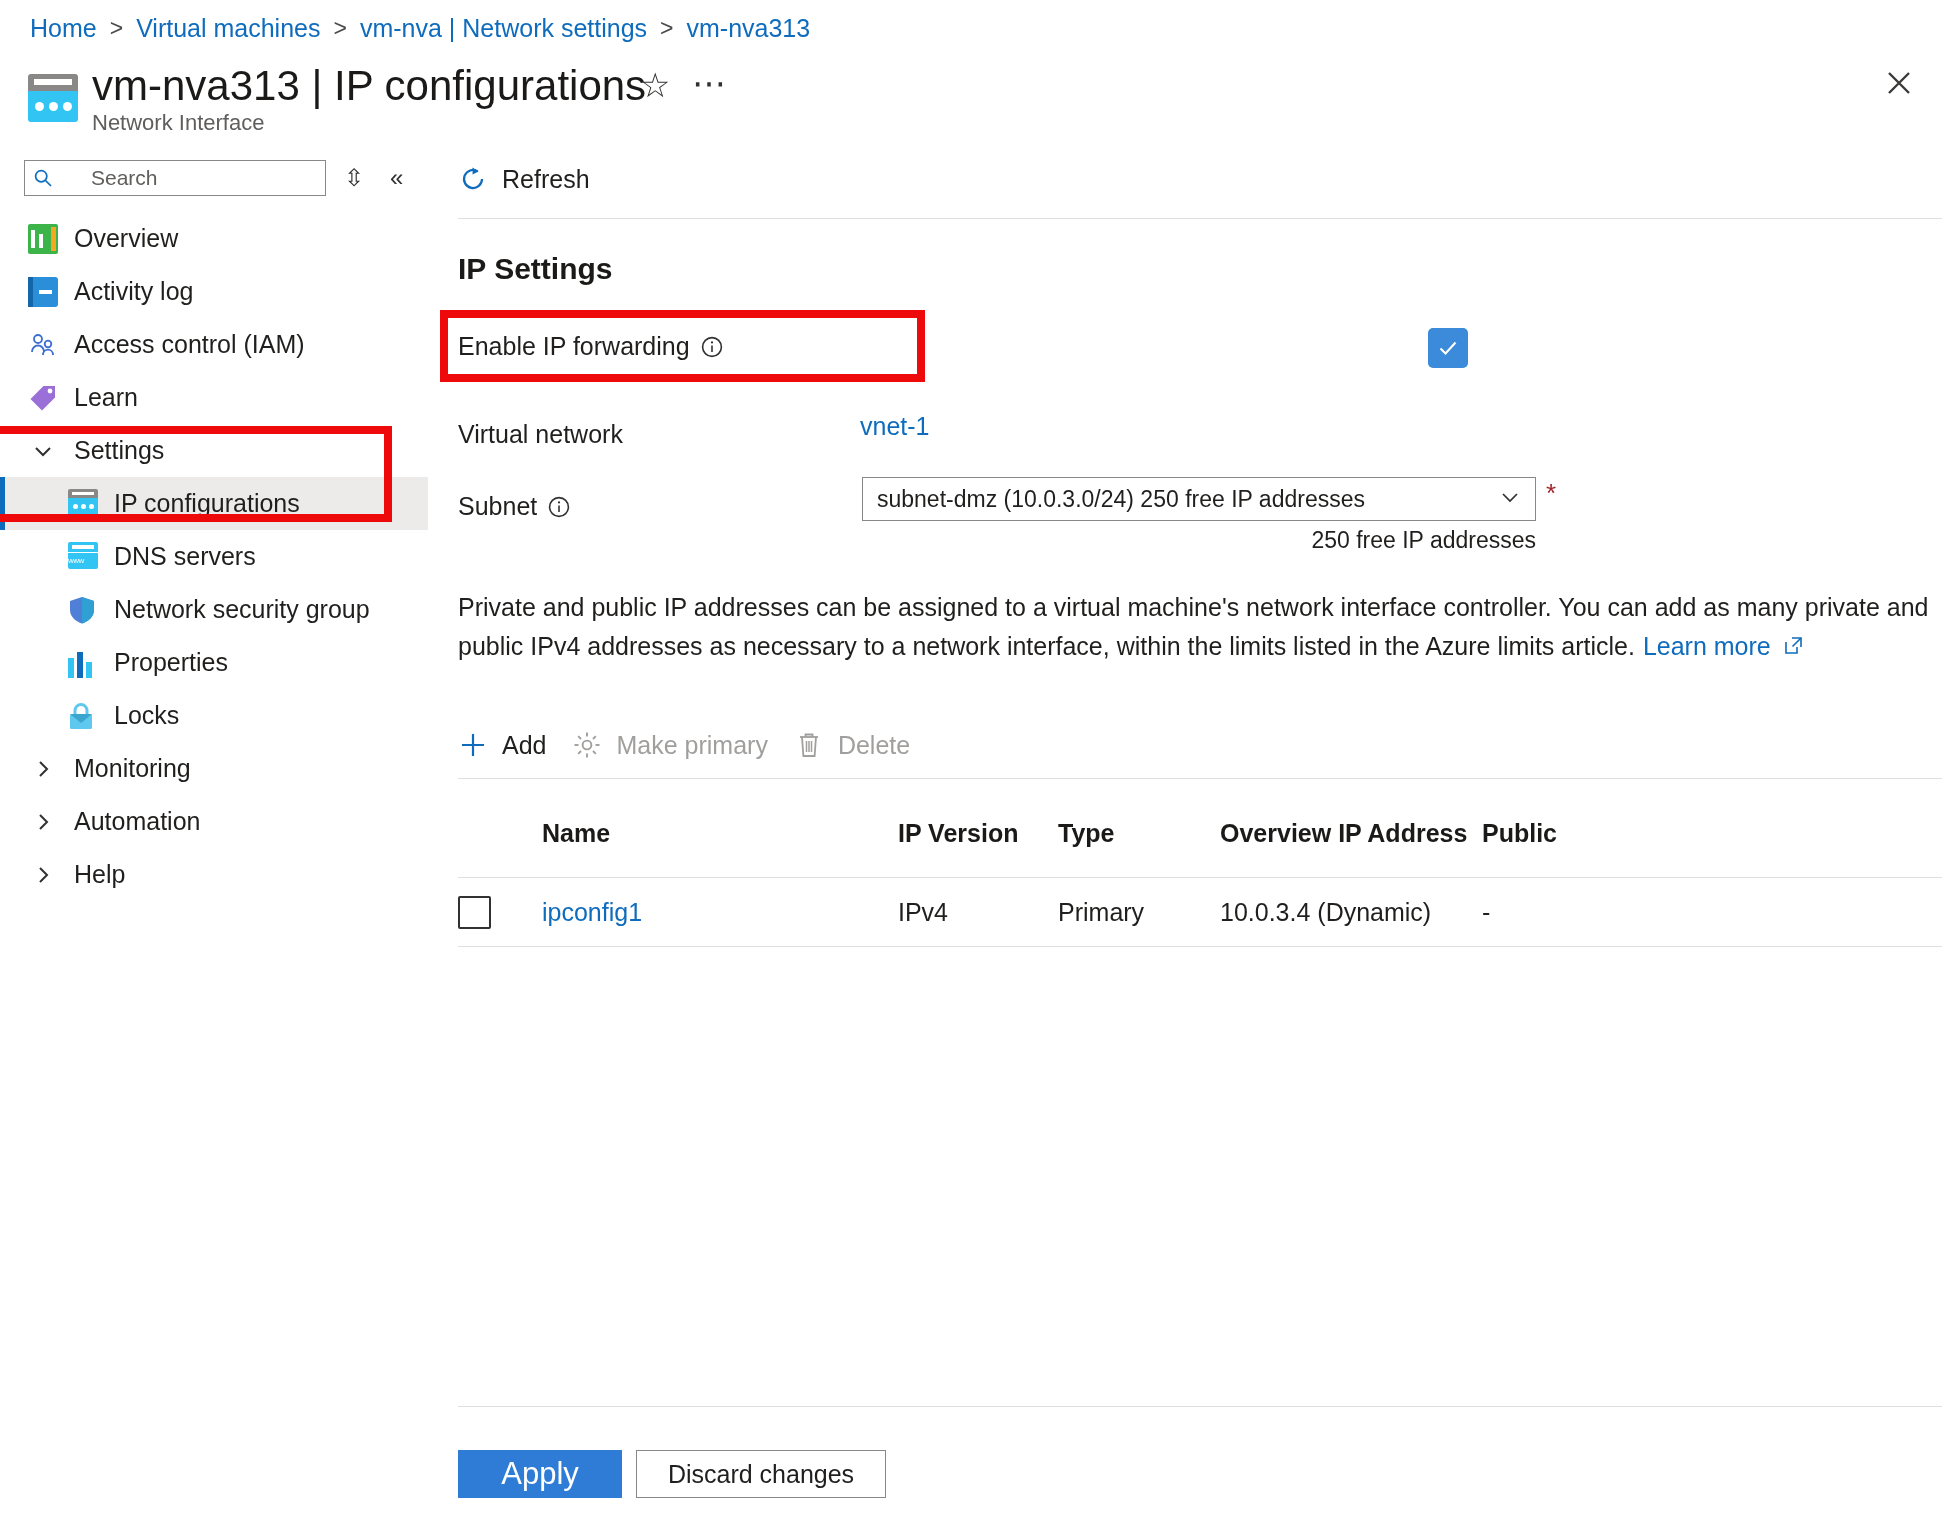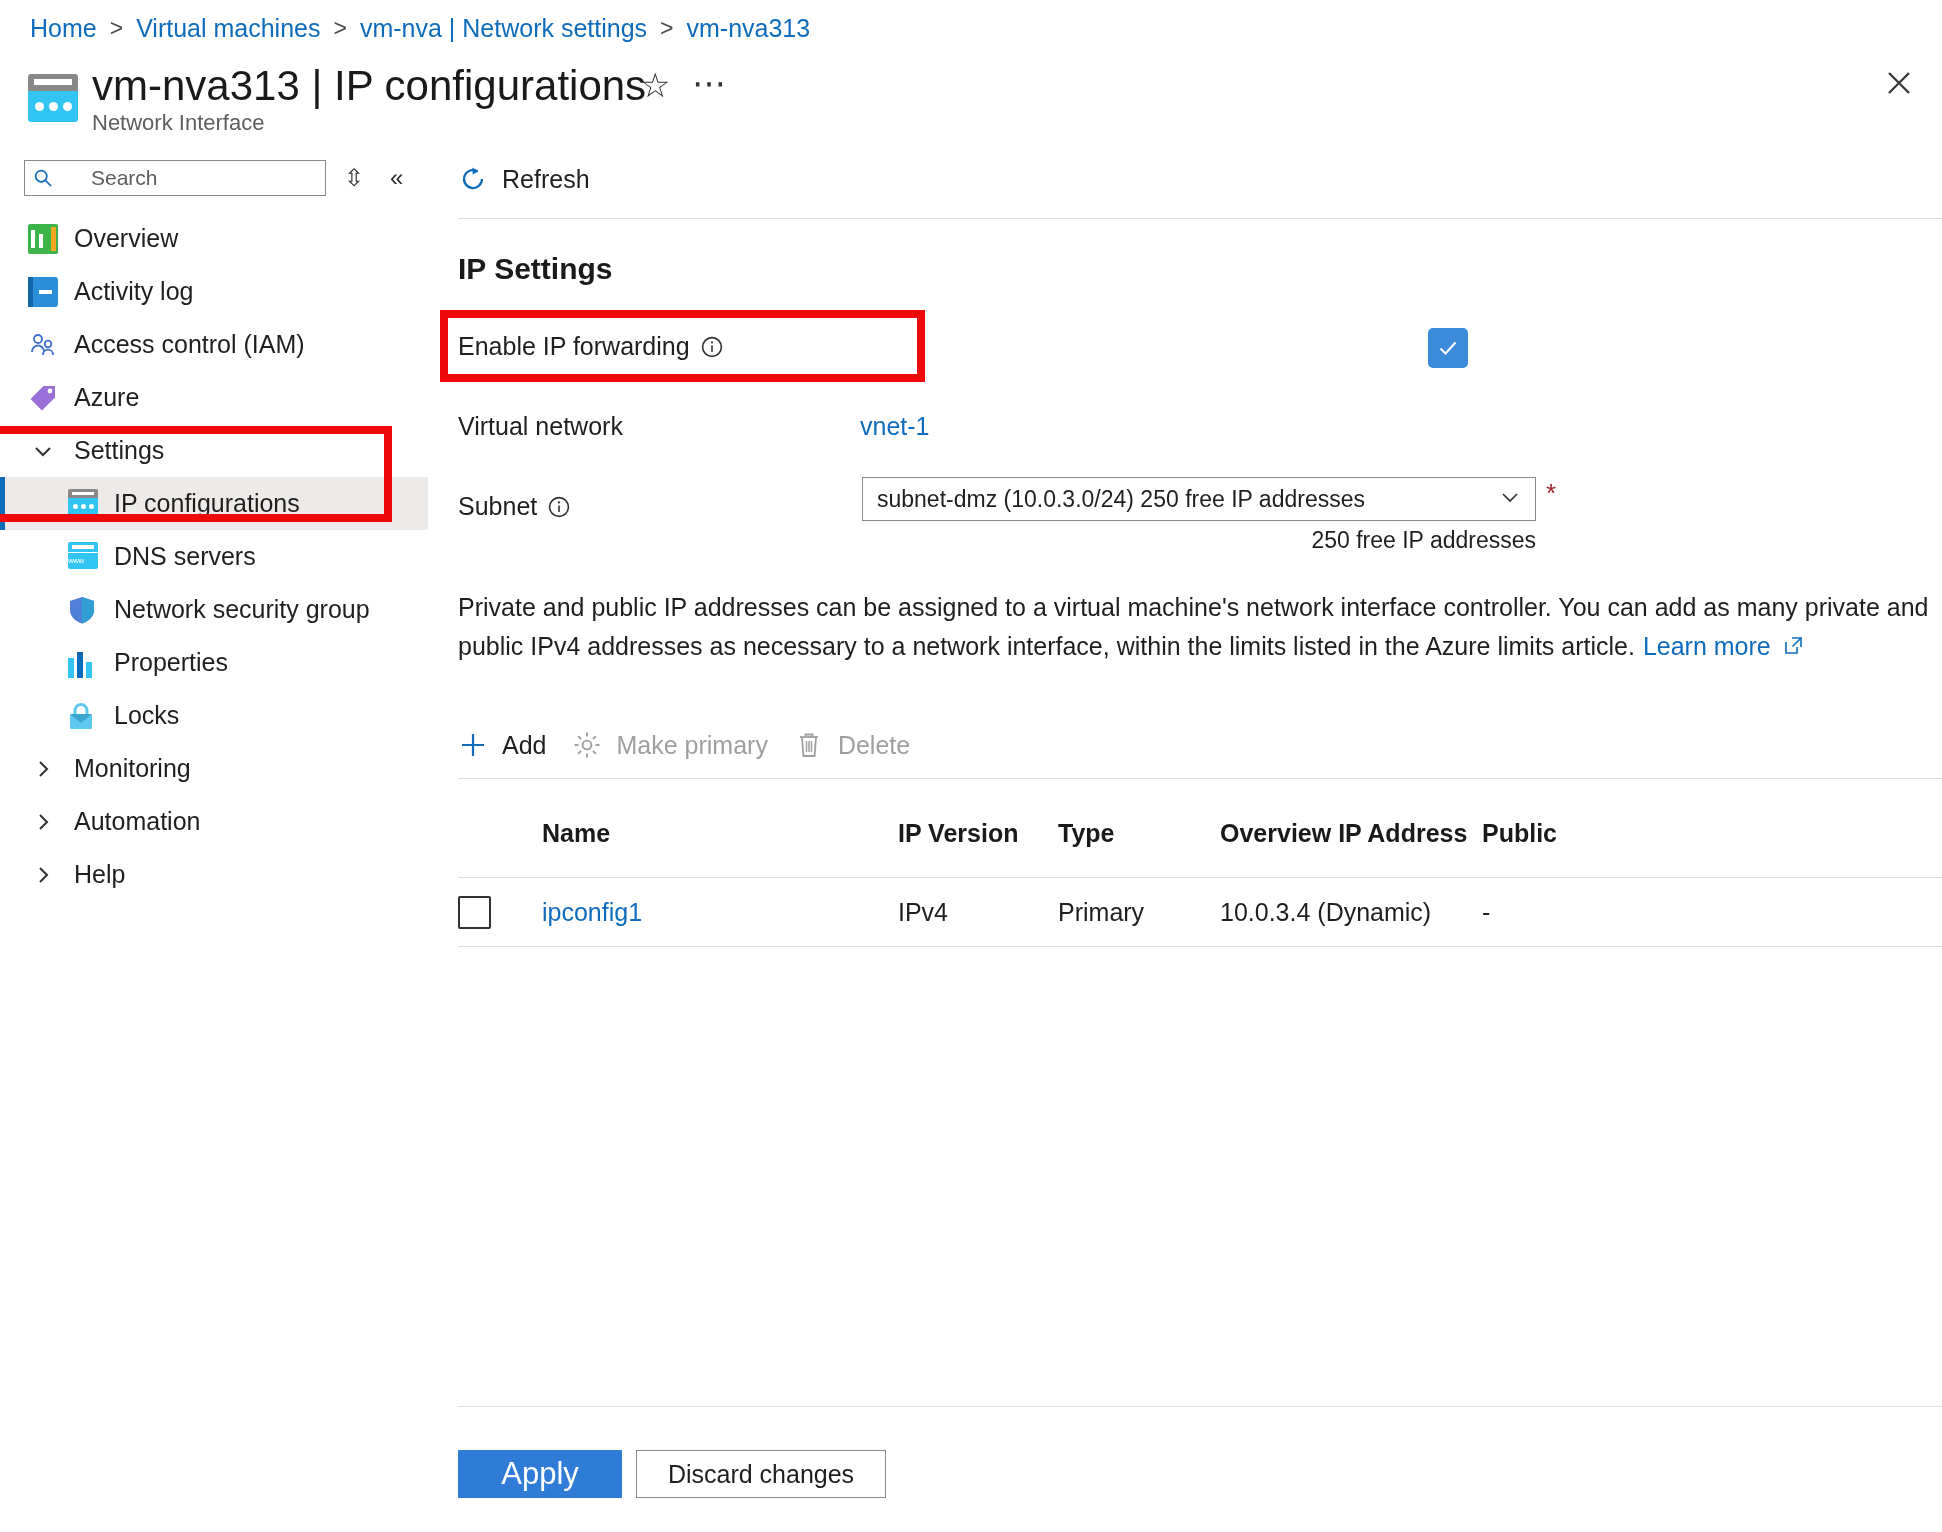--- a/index.html
+++ b/index.html
@@ -287,21 +287,21 @@
     cursor: pointer;
   }
   .redbox {
     position: absolute;
     border: 8px solid #ee0a0a;
     pointer-events: none;
   }
   .rb-forward { left: 12px; top: 160px; width: 485px; height: 72px; }
   .rb-sidebar { left: -8px; top: 276px; width: 400px; height: 96px; }
 
-  .row-vnet { top: 262px; left: 30px; }
+  .row-vnet { top: 270px; left: 30px; }
   .vnet-value {
     position: absolute;
     left: 432px; top: 262px;
     font-size: 25px;
     color: #0f6cbd;
     cursor: pointer;
   }
 
   .row-subnet { top: 342px; left: 30px; }
   .subnet-select {
@@ -489,21 +489,21 @@
         <span>Access control (IAM)</span>
       </div>
 
       <div class="nav-item">
         <span class="ico ic-tag">
           <svg width="30" height="30" viewBox="0 0 30 30">
               <path d="M15.5 3 L27 3 L27 14.5 L14 27.5 L2.5 16 Z" fill="#9b6fd8"></path>
               <circle cx="22" cy="8" r="2.4" fill="#ffffff"></circle>
             </svg>
         </span>
-        <span>Azure</span>
+        <span>Learn</span>
       </div>
 
       <div class="nav-item group">
         <span class="chev">
           <svg width="22" height="22" viewBox="0 0 22 22">
               <path d="M4 8 L11 15 L18 8" stroke="#323130" stroke-width="2" fill="none"></path>
             </svg>
         </span>
         <span>Settings</span>
       </div>

